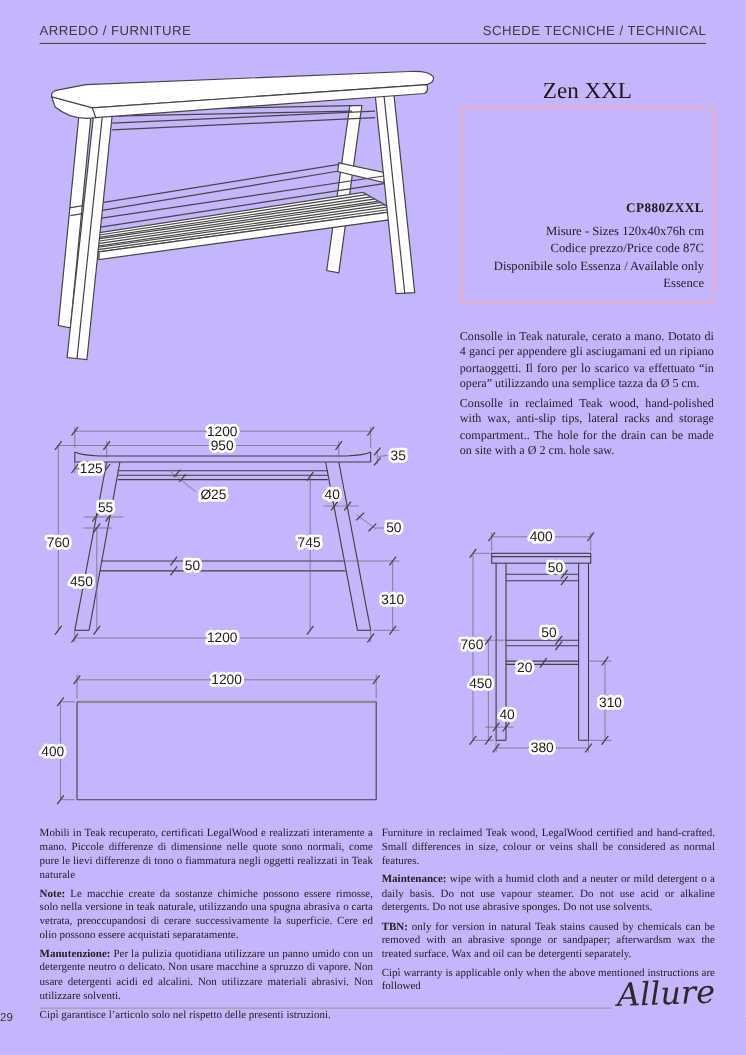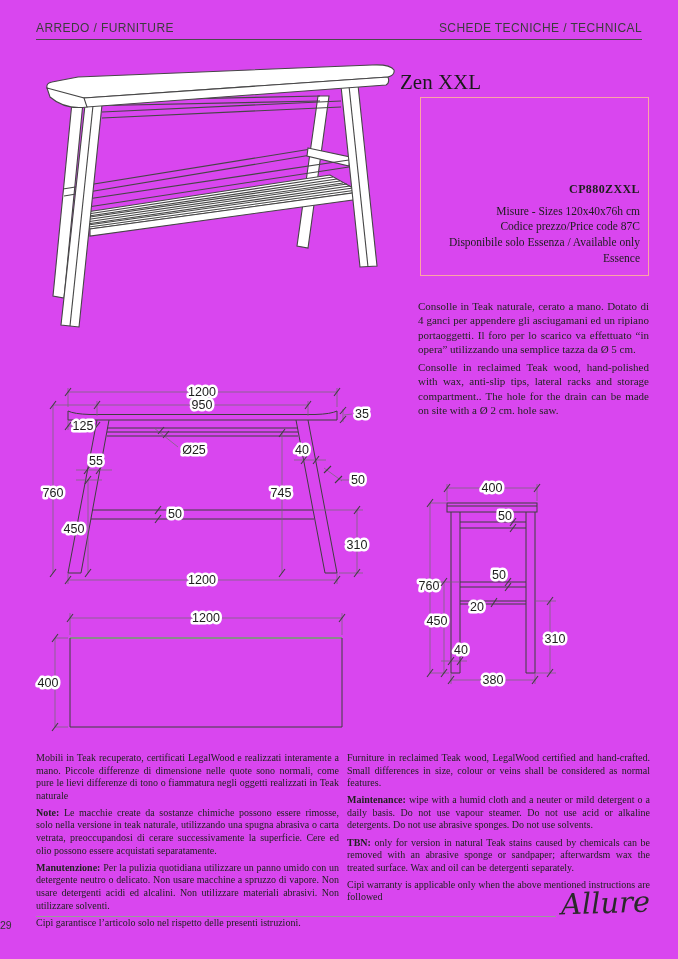--- a/index.html
+++ b/index.html
@@ -1,33 +1,33 @@
 <!DOCTYPE html>
 <html><head>
 <meta charset="utf-8">
 <style>
   html,body { margin:0; padding:0; background:#e8e8e8; }
   #page {
-    position:relative; width:678px; height:959px; background:#d946ef;
+    position:relative; width:678px; height:959px; background:#c4b5fd;
     font-family:"Liberation Serif", serif; color:#222; overflow:hidden;
     margin:0 auto;
   }
   
   .hdr {
     position:absolute; top:21px; left:36px; right:36px;
     font-family:"Liberation Sans", sans-serif; font-size:12px;
     color:#3c3c3c; letter-spacing:.4px;
   }
   .hdr .l { float:left; }
   .hdr .r { float:right; }
   .hdr-rule { position:absolute; top:39px; left:36px; width:606px; border-top:1.4px solid #4a4a4a; }
 
   
   .ptitle {
-    position:absolute; top:70px; left:400px; width:228px; text-align:left;
+    position:absolute; top:70px; left:420px; width:228px; text-align:center;
     font-size:21px; color:#1a1a1a;
   }
   .pbox {
     position:absolute; top:97px; left:420px; width:227px; height:177px;
     border:1px solid #fca5a5;
   }
   .pbox-inner {
     position:absolute; right:8px; bottom:8px; text-align:right;
     font-size:11.5px; line-height:1.38; color:#1d1d1d;
   }

